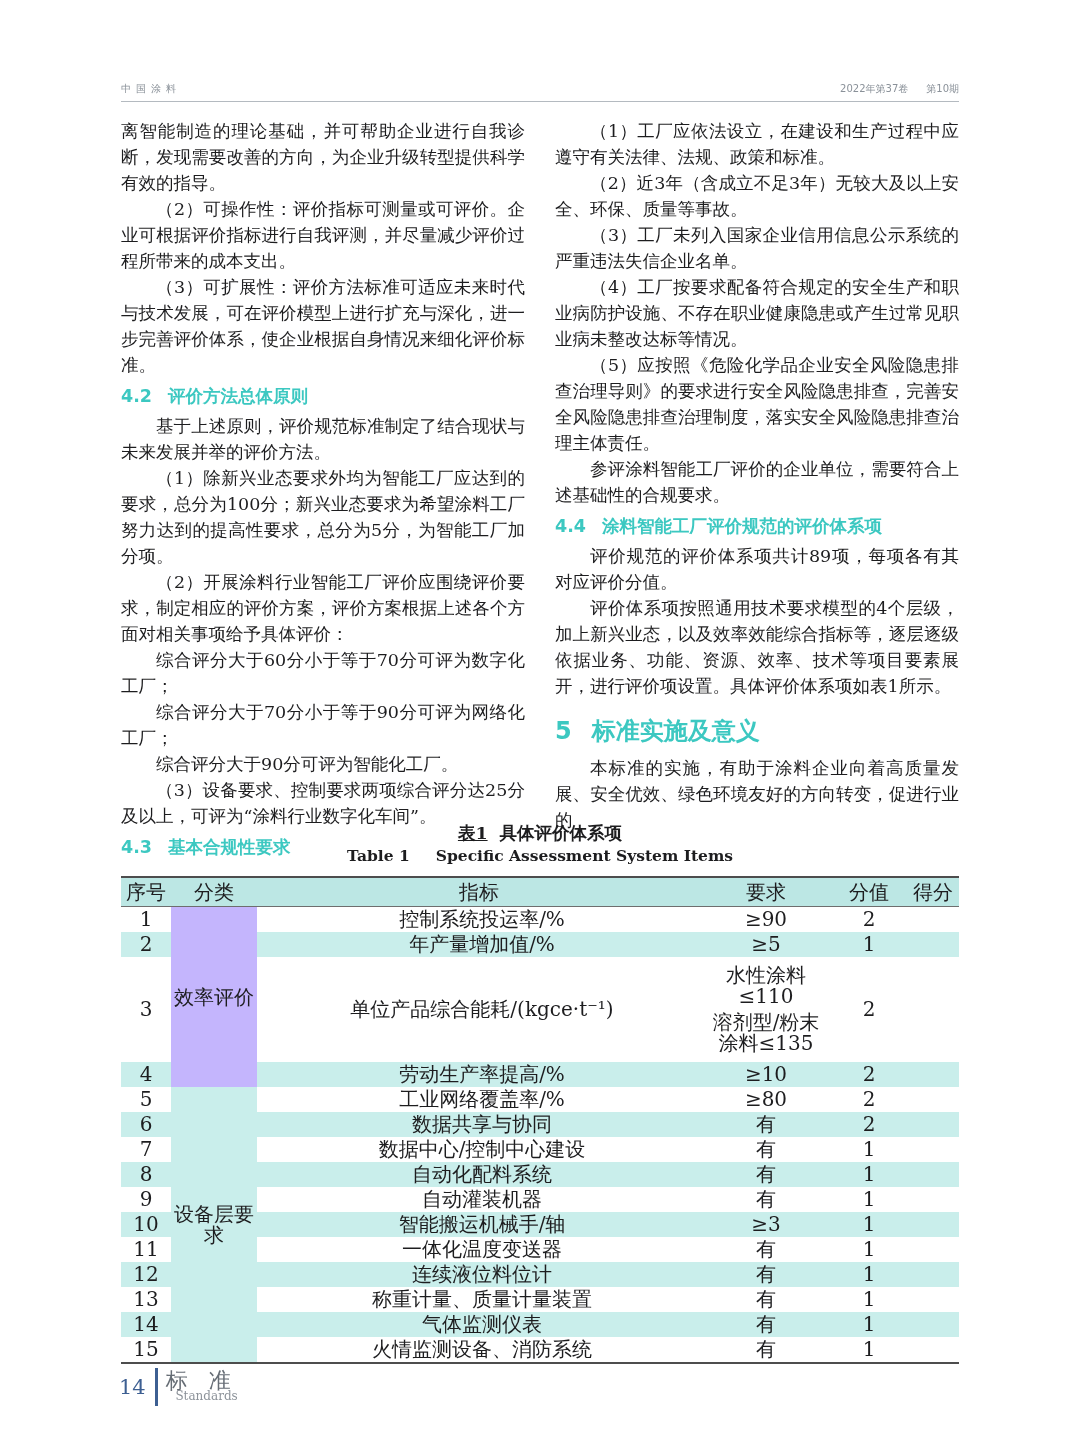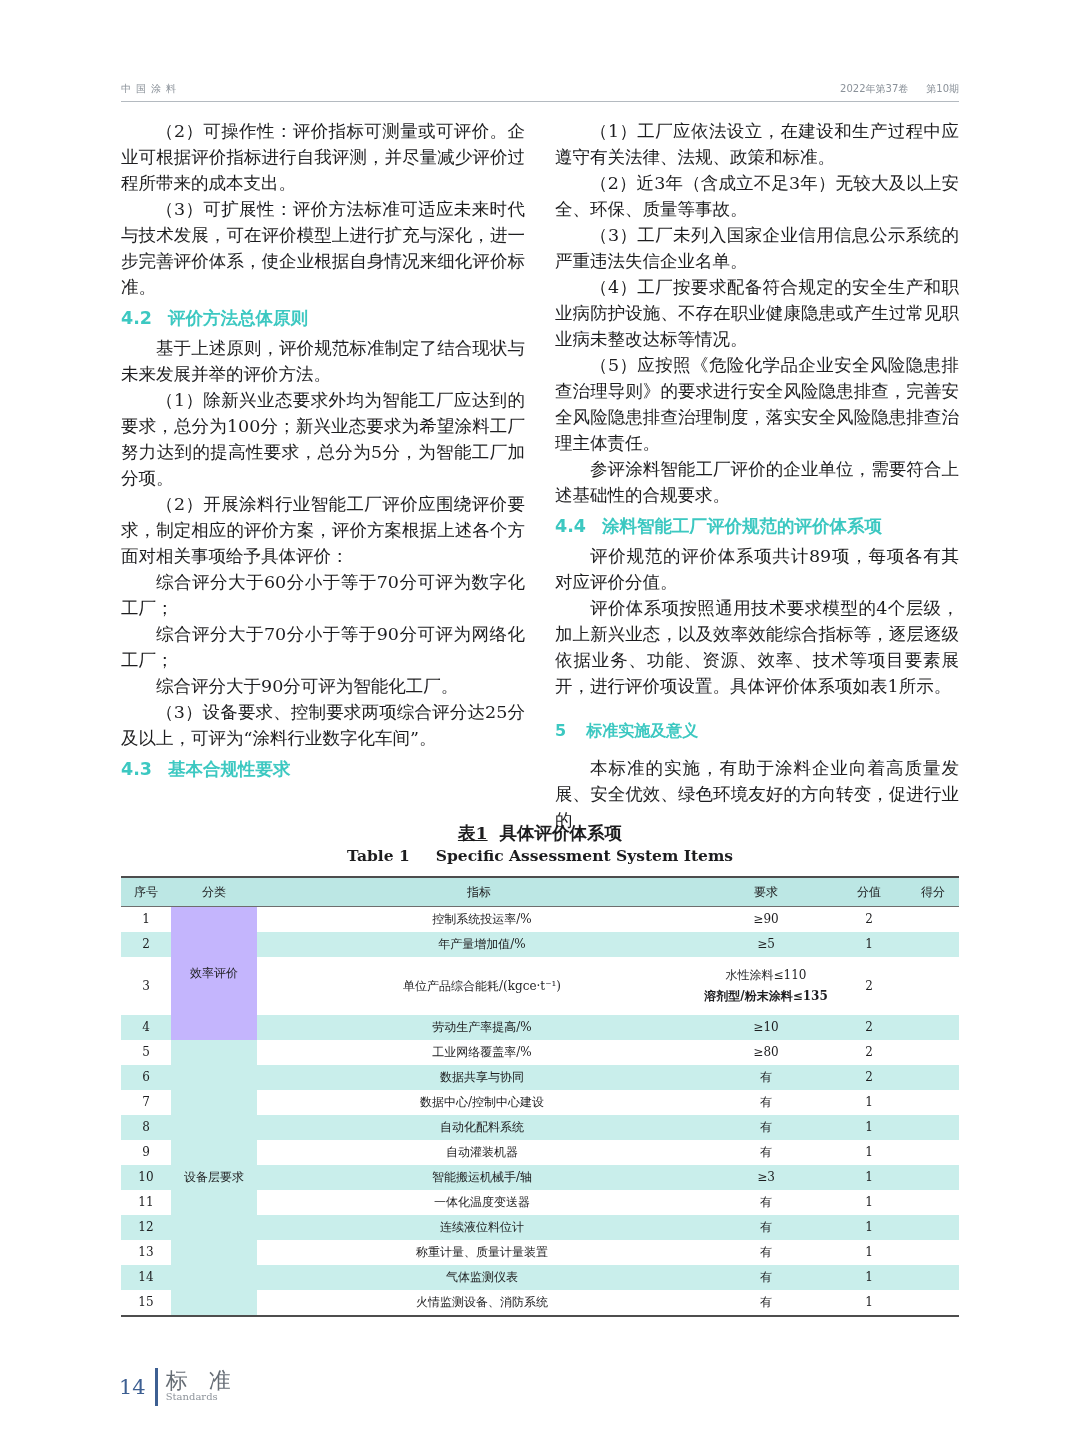--- a/index.html
+++ b/index.html
@@ -32,73 +32,74 @@
   .col p.noindent{text-indent:0;}
   h3.sub{
     margin:6px 0 4px;color:var(--accent-teal);
     font-family:"DejaVu Sans","Liberation Sans",sans-serif;
     font-size:17.5px;font-weight:bold;line-height:25px;text-align:left;
   }
   h3.sub .hnum{margin-right:16px;}
   h2.main{
     margin:17px 0 9px;color:var(--accent-teal);
     font-family:"DejaVu Sans","Liberation Sans",sans-serif;
-    font-size:16px;font-weight:bold;line-height:30px;text-align:left;
+    font-size:24px;font-weight:bold;line-height:30px;text-align:left;
   }
   h2.main .hnum{margin-right:20px;}
   
   .table-block{position:absolute;top:822px;left:121px;width:838px;}
   .tbl-title-cn{text-align:center;font-weight:bold;font-size:17.5px;line-height:23px;}
   .tbl-title-cn .tpart{margin-right:12px;text-decoration:underline;}
   .tbl-title-en{text-align:center;font-weight:bold;font-size:15.5px;line-height:22px;}
   .tbl-title-en .tpart{margin-right:26px;}
   table.assessment{
-    width:100%;border-collapse:collapse;margin-top:9px;font-size:12px;
+    width:100%;border-collapse:collapse;margin-top:9px;font-size:20px;
     border-top:2px solid #4d4d4d;border-bottom:2px solid #4d4d4d;
   }
   table.assessment thead tr{background:var(--table-header-bg);}
   table.assessment th{
     font-weight:normal;padding:4px 2px;border-bottom:1px solid #6e6e6e;line-height:20px;
   }
   table.assessment td{padding:2px 2px;text-align:center;line-height:21px;height:25px;}
   table.assessment td.ind{text-align:center;padding-left:8px;}
   table.assessment tbody tr:nth-child(even){background:var(--table-stripe);}
   td.cat{vertical-align:middle;}
   td.cat-white{background:#c4b5fd;}
   td.cat-teal{background:var(--table-stripe);}
   .col-no{width:50px;} .col-cat{width:86px;} .col-ind{width:444px;}
   .col-req{width:130px;} .col-score{width:76px;} .col-got{width:52px;}
-  .req-gap{font-weight:bold;}
+  .req-gap{margin-top:5px;}
   tr.tall td{padding-top:8px;padding-bottom:8px;}
   
   .footer{position:absolute;left:119px;top:1368px;display:flex;align-items:center;}
   .footer .pageno{
     font-size:21px;color:var(--footer-blue);margin-right:9px;
     font-family:"DejaVu Serif","Liberation Serif",serif;
   }
   .footer .bar{width:3px;height:38px;background:var(--footer-blue);margin-right:8px;}
   .footer .sec{display:flex;flex-direction:column;justify-content:center;}
   .footer .sec-cn{font-size:22px;color:#666d75;letter-spacing:7px;line-height:19px;}
-  .footer .sec-en{font-size:10px;color:#8d939a;line-height:13px;}
+  .footer .sec-en{font-size:12px;color:#8d939a;line-height:13px;text-align:right;}
 </style>
 </head>
 <body>
 
 <div class="page">
 
   <div class="running-head">
     <span class="journal-name">中国涂料</span>
     <span>
       <span class="issue-vol">2022年第37卷</span><span class="issue-no">第10期</span>
     </span>
   </div>
 
   <div class="columns">
 
     <div class="col">
+      <p class="noindent">离智能制造的理论基础，并可帮助企业进行自我诊断，发现需要改善的方向，为企业升级转型提供科学有效的指导。</p>
       <p>（2）可操作性：评价指标可测量或可评价。企业可根据评价指标进行自我评测，并尽量减少评价过程所带来的成本支出。</p>
       <p>（3）可扩展性：评价方法标准可适应未来时代与技术发展，可在评价模型上进行扩充与深化，进一步完善评价体系，使企业根据自身情况来细化评价标准。</p>
       <h3 class="sub"><span class="hnum">4.2</span><span class="htitle">评价方法总体原则</span></h3>
       <p>基于上述原则，评价规范标准制定了结合现状与未来发展并举的评价方法。</p>
       <p>（1）除新兴业态要求外均为智能工厂应达到的要求，总分为100分；新兴业态要求为希望涂料工厂努力达到的提高性要求，总分为5分，为智能工厂加分项。</p>
       <p>（2）开展涂料行业智能工厂评价应围绕评价要求，制定相应的评价方案，评价方案根据上述各个方面对相关事项给予具体评价：</p>
       <p>综合评分大于60分小于等于70分可评为数字化工厂；</p>
       <p>综合评分大于70分小于等于90分可评为网络化工厂；</p>
       <p>综合评分大于90分可评为智能化工厂。</p>
       <p>（3）设备要求、控制要求两项综合评分达25分及以上，可评为“涂料行业数字化车间”。</p>

